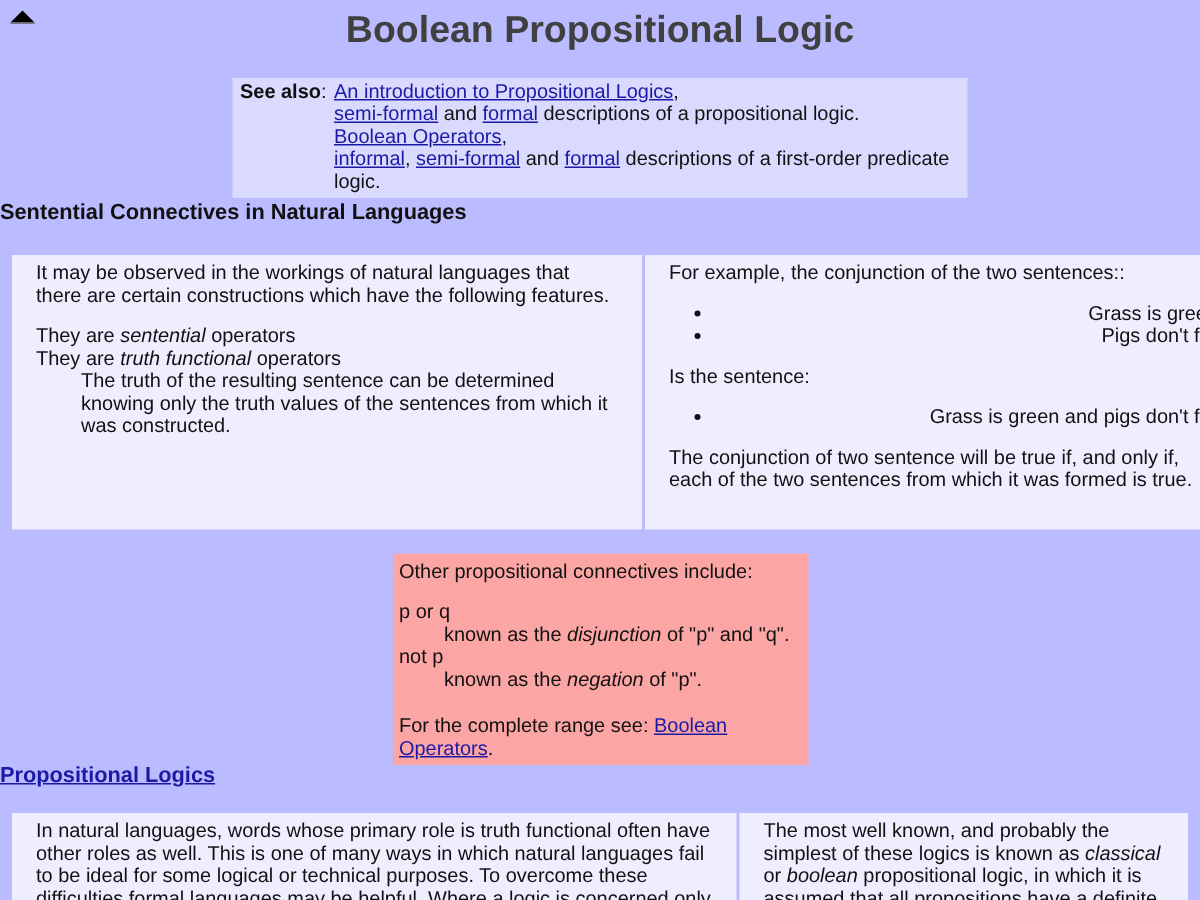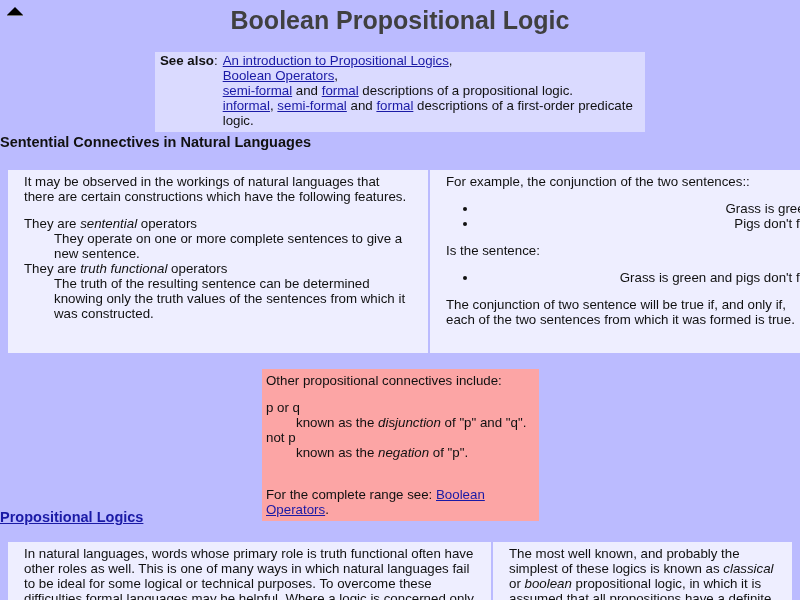--- a/index.html
+++ b/index.html
@@ -60,32 +60,31 @@
 <body>
 
 <div class="up-arrow"></div>
 
 <h1>Boolean Propositional Logic</h1>
 
 <div class="seealso">
   <span class="label"><span>See also</span><span style="font-weight:normal">:</span></span>
   <div class="links">
     <div><a href="#">An introduction to Propositional Logics</a><span>,</span></div>
+    <div><a href="#">semi-formal</a><span> and </span><a href="#">formal</a><span> descriptions of a propositional logic.</span></div>
     <div><a href="#">Boolean Operators</a><span>,</span></div>
-    <div><a href="#">semi-formal</a><span> and </span><a href="#">formal</a><span> descriptions of a propositional logic.</span></div>
     <div><a href="#">informal</a><span>, </span><a href="#">semi-formal</a><span> and </span><a href="#">formal</a><span> descriptions of a first-order predicate logic.</span></div>
   </div>
 </div>
 
 <h2 style="top:134px">Sentential Connectives in Natural Languages</h2>
 
 <div class="cell" style="left:8px; top:170px; width:420px; height:183px;">
   <p>It may be observed in the workings of natural languages that there are certain constructions which have the following features.</p>
   <div><span>They are </span><em>sentential</em><span> operators</span></div>
-  <div class="indent">They operate on one or more complete sentences to give a new sentence.</div>
   <div><span>They are </span><em>truth functional</em><span> operators</span></div>
   <div class="indent" style="margin-bottom:12px">The truth of the resulting sentence can be determined knowing only the truth values of the sentences from which it was constructed.</div>
 </div>
 
 <div class="cell" style="left:430px; top:170px; width:398px; height:183px;">
   <p>For example, the conjunction of the two sentences::</p>
   <ul>
     <li>Grass is green</li>
     <li>Pigs don't fly.</li>
   </ul>
@@ -94,21 +93,21 @@
     <li>Grass is green and pigs don't fly.</li>
   </ul>
   <p>The conjunction of two sentence will be true if, and only if, each of the two sentences from which it was formed is true.</p>
 </div>
 
 <div class="center-box">
   <p>Other propositional connectives include:</p>
   <div>p or q</div>
   <div class="indent"><span>known as the </span><em>disjunction</em><span> of "p" and "q".</span></div>
   <div>not p</div>
-  <div class="indent" style="margin-bottom:27px"><span>known as the </span><em>negation</em><span> of "p".</span></div>
+  <div class="indent" style="margin-bottom:16px"><span>known as the </span><em>negation</em><span> of "p".</span></div>
   <div><span>For the complete range see: </span><a href="#">Boolean Operators</a><span>.</span></div>
 </div>
 
 <h2 style="top:509px"><a href="#" class="h2link">Propositional Logics</a></h2>
 
 <div class="cell" style="left:8px; top:542px; width:483px; height:70px;">In natural languages, words whose primary role is truth functional often have other roles as well. This is one of many ways in which natural languages fail to be ideal for some logical or technical purposes. To overcome these difficulties formal languages may be helpful. Where a logic is concerned only with sentential connectives it is</div>
 
 <div class="cell" style="left:493px; top:542px; width:299px; height:70px;"><span>The most well known, and probably the simplest of these logics is known as </span><em>classical</em><span> or </span><em>boolean</em><span> propositional logic, in which it is assumed that all propositions have a definite truth value; a</span></div>
 
 </body></html>

